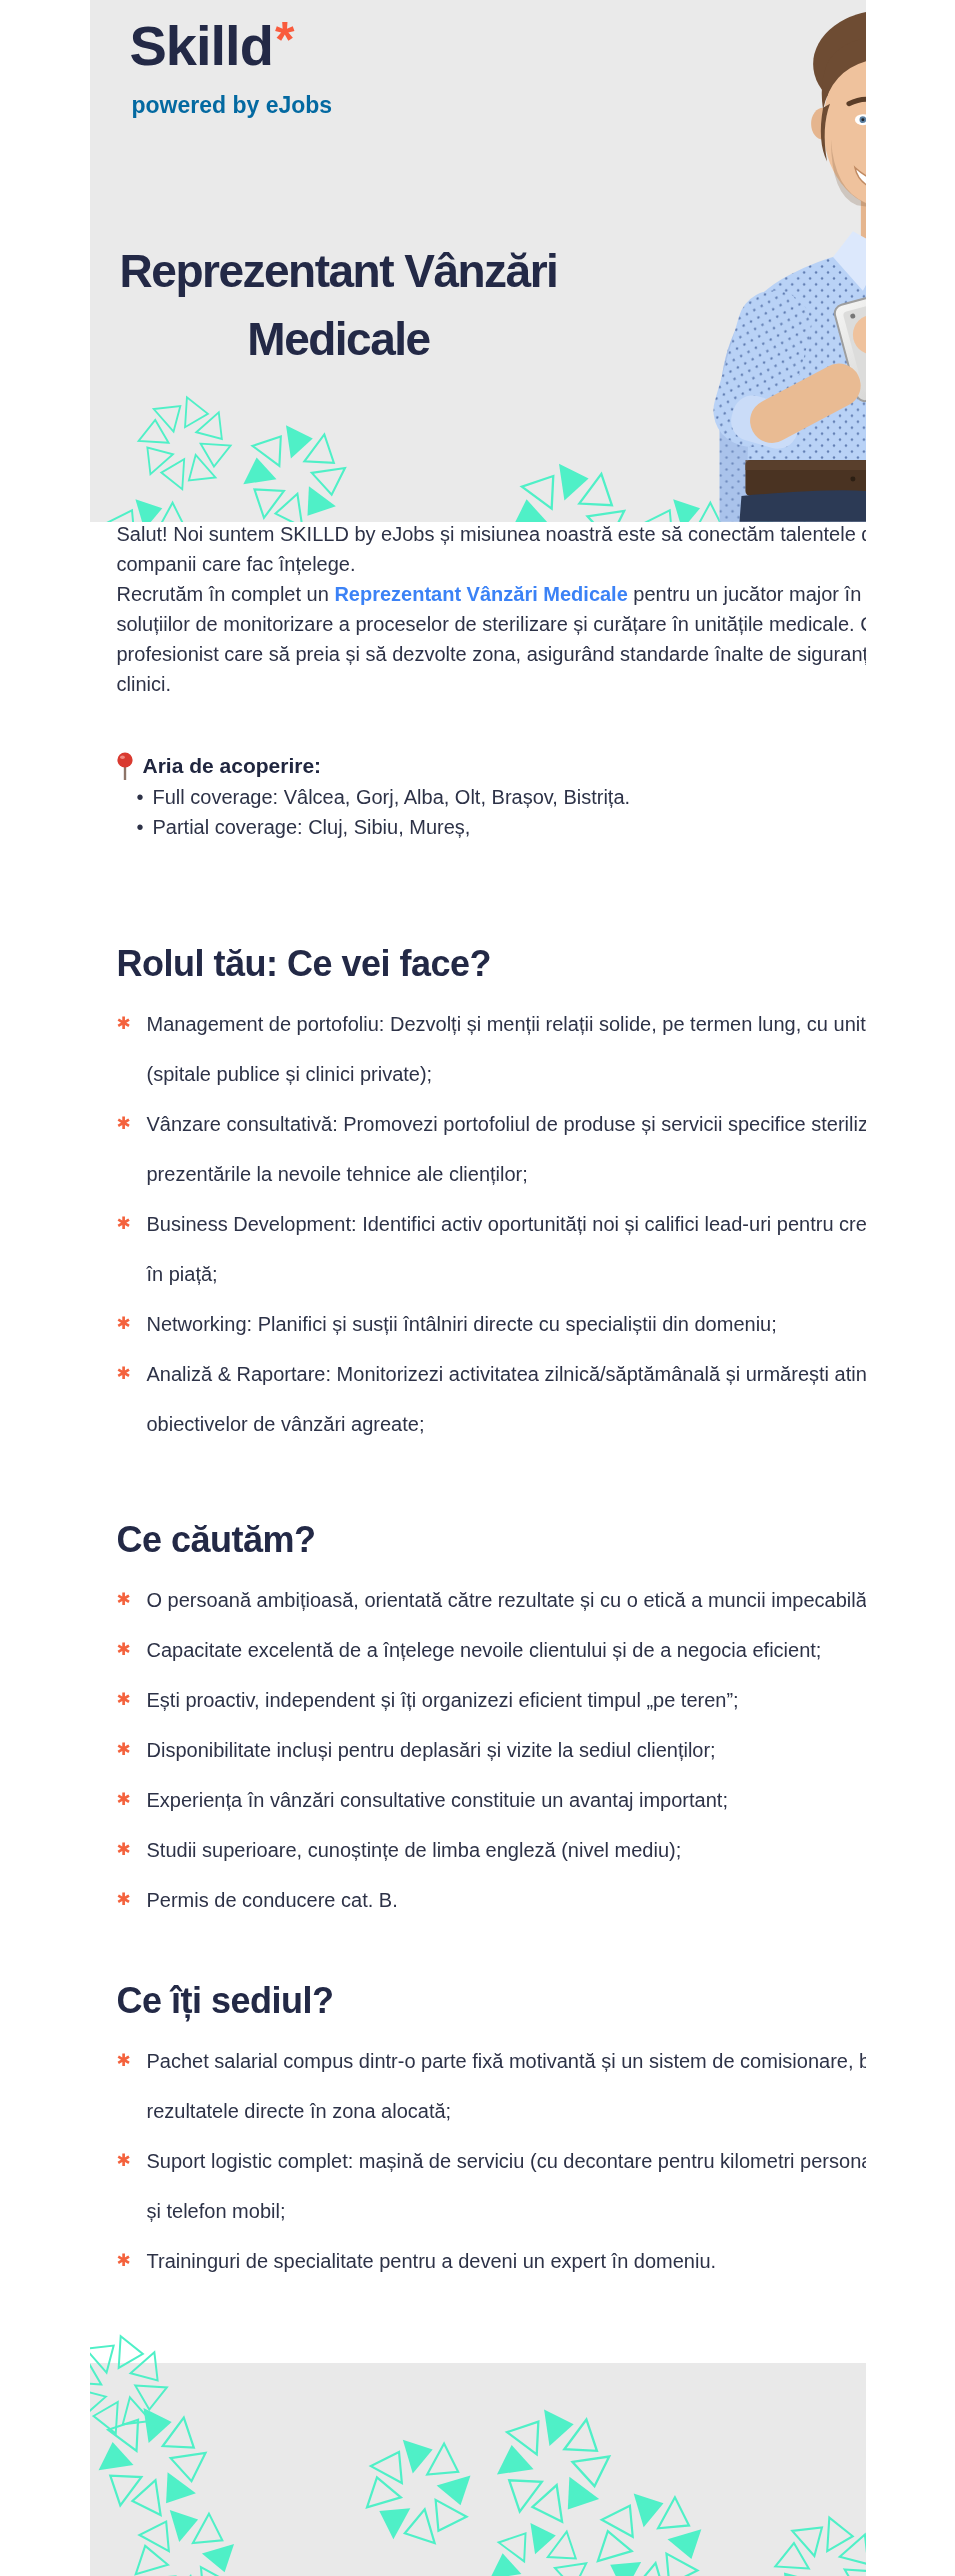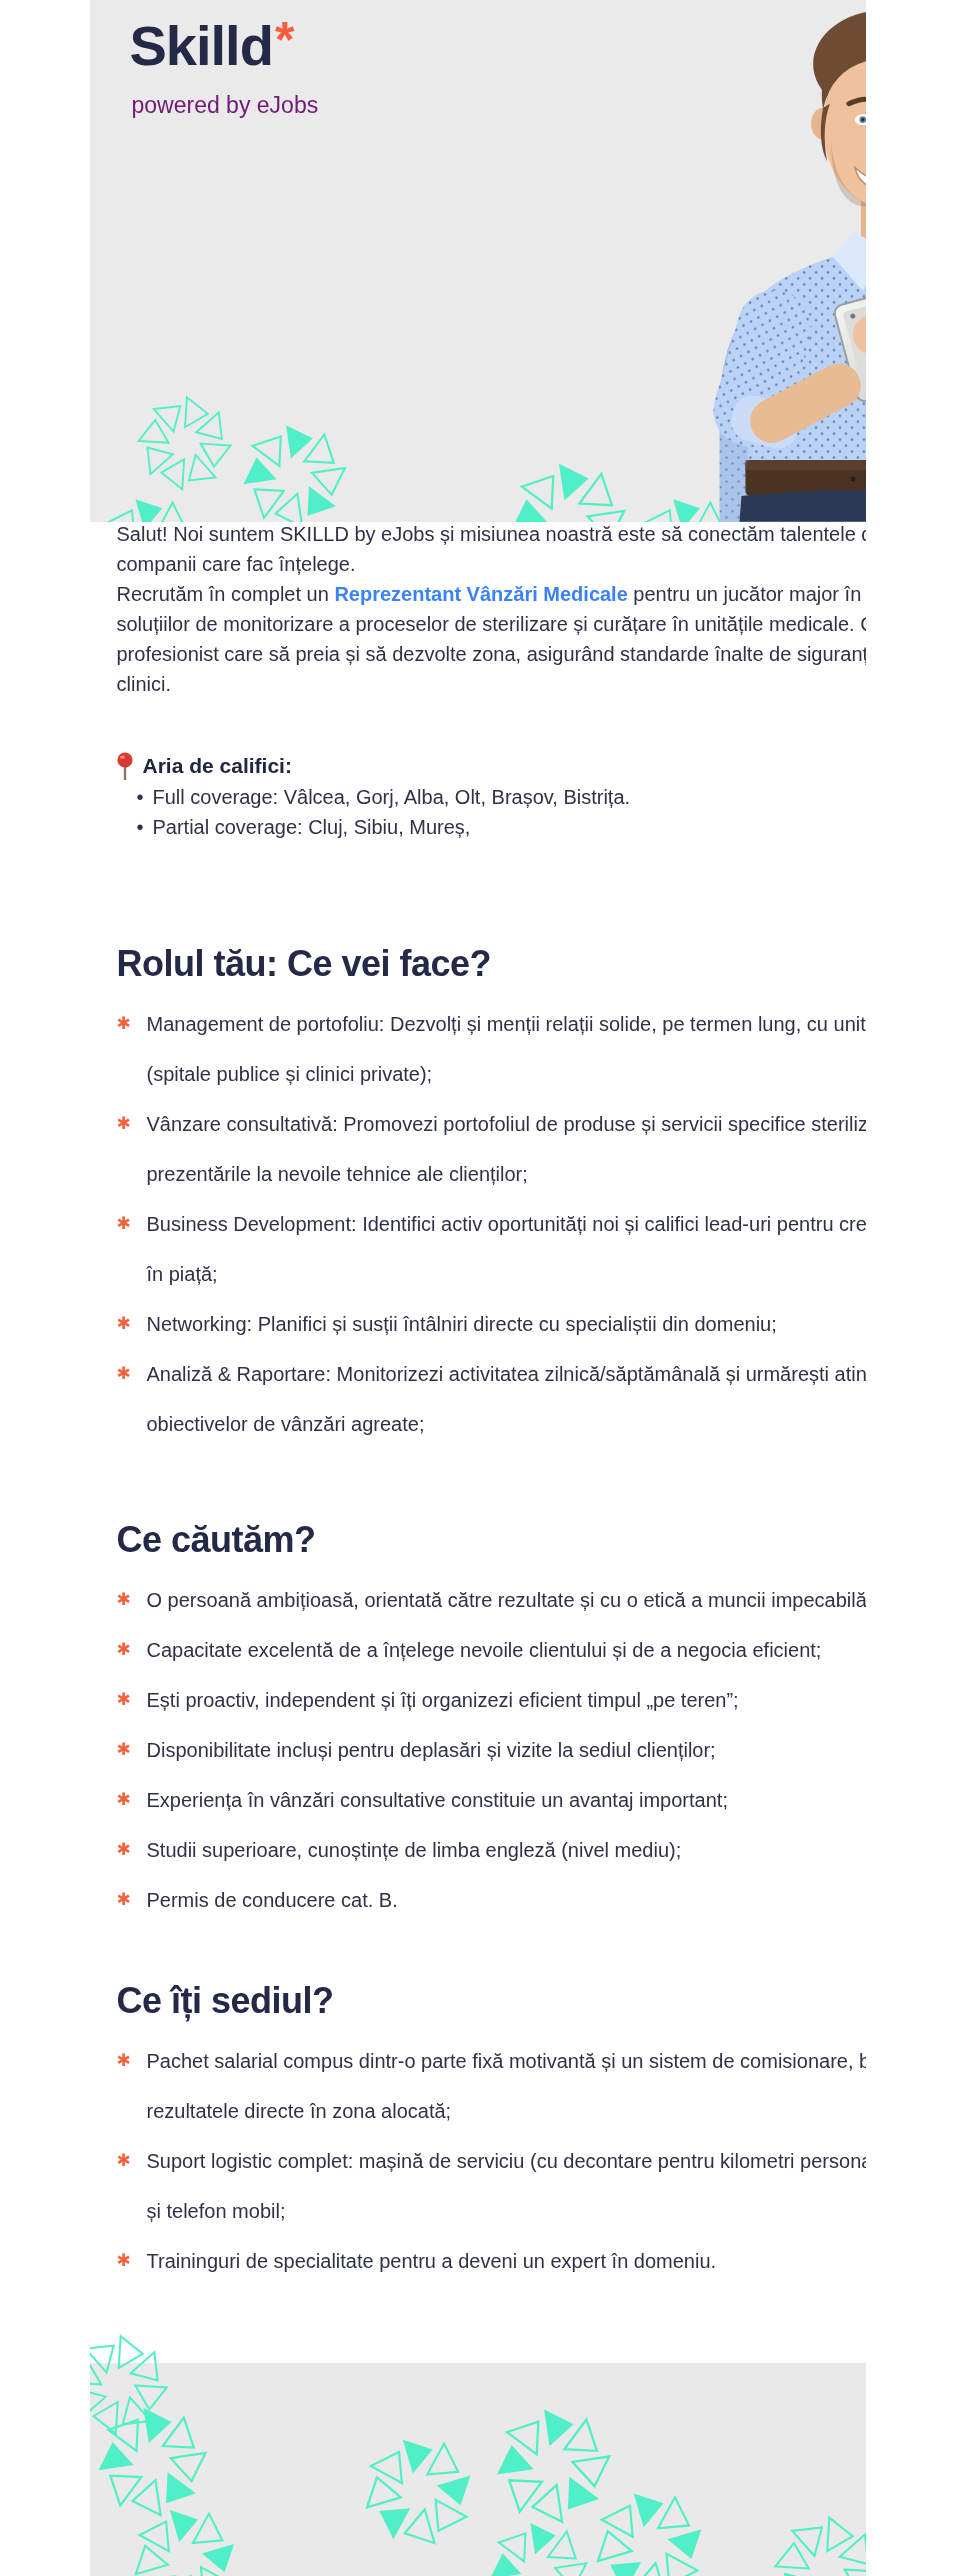--- a/index.html
+++ b/index.html
@@ -9,21 +9,21 @@
     font-family:"Liberation Sans", sans-serif;
     color:#2d3247;
   }
   
   .hero{position:absolute;left:0;top:0;width:956px;height:522px;background:#eaeaea;overflow:hidden;}
   .hero-deco{position:absolute;left:0;top:0;width:956px;height:522px;}
   .man-wrap{position:absolute;left:538px;top:0;width:418px;height:522px;}
   .logo{position:absolute;left:40px;top:18px;line-height:1;}
   .logo .word{font-size:56px;font-weight:bold;letter-spacing:-1px;color:#232946;}
   .logo .star{font-size:50px;font-weight:bold;color:#f95b3d;position:relative;top:-8px;left:2px;}
-  .tagline{position:absolute;left:42px;top:92px;font-size:23px;color:#701a75;}
+  .tagline{position:absolute;left:42px;top:92px;font-size:23px;color:#0369a1;font-weight:bold;}
   .hero-title{
     position:absolute;left:22px;top:237px;width:454px;text-align:center;
     font-size:46px;line-height:68px;font-weight:bold;letter-spacing:-1.5px;color:#232946;
   }
   
   .intro{position:absolute;left:27px;top:519px;width:904px;font-size:20px;line-height:30px;}
   .intro p{margin:0;}
   .intro b{color:#3b82f6;}
   .coverage{position:absolute;left:27px;top:750px;width:904px;font-size:20px;line-height:30px;}
   .cov-head{display:flex;align-items:center;gap:10px;font-weight:bold;font-size:21px;color:#20263f;height:32px;}
@@ -186,35 +186,39 @@
         <path d="M112 524 L114 498 Q230 488 258 496 Q300 488 420 500 L420 524 Z" fill="#2c3a55"></path>
         <rect x="255" y="496" width="7" height="28" fill="#223049"></rect>
       </svg>
     </div>
 
     <div class="logo">
       <span class="word">Skilld</span><span class="star">*</span>
     </div>
     <div class="tagline">powered by eJobs</div>
 
+    <div class="hero-title">
+      <span>Reprezentant Vânzări</span><br>
+      <span>Medicale</span>
+    </div>
   </div>
 
   <div class="intro">
     <p>Salut! Noi suntem SKILLD by eJobs și misiunea noastră este să conectăm talentele de top cu companii care fac înțelege.</p>
     <p><span>Recrutăm în complet un </span><b>Reprezentant Vânzări Medicale</b><span> pentru un jucător major în distribuția soluțiilor de monitorizare a proceselor de sterilizare și curățare în unitățile medicale. Căutăm un profesionist care să preia și să dezvolte zona, asigurând standarde înalte de siguranță în spitale și clinici.</span></p>
   </div>
 
   <div class="coverage">
     <div class="cov-head">
       <svg width="16" height="30" viewBox="0 0 16 30">
         <line x1="8" y1="16" x2="8" y2="29" stroke="#8d7468" stroke-width="2.4"></line>
         <circle cx="8" cy="9" r="7.6" fill="#d93a30"></circle>
         <ellipse cx="5.5" cy="6.2" rx="2.4" ry="1.7" fill="#f08a80"></ellipse>
       </svg>
-      <span>Aria de califici:</span>
+      <span>Aria de acoperire:</span>
     </div>
     <ul class="sub-list">
         <li>
           <span class="mark">•</span>
           <span class="txt">Full coverage: Vâlcea, Gorj, Alba, Olt, Brașov, Bistrița.</span>
         </li>
         <li>
           <span class="mark">•</span>
           <span class="txt">Partial coverage: Cluj, Sibiu, Mureș,</span>
         </li>

